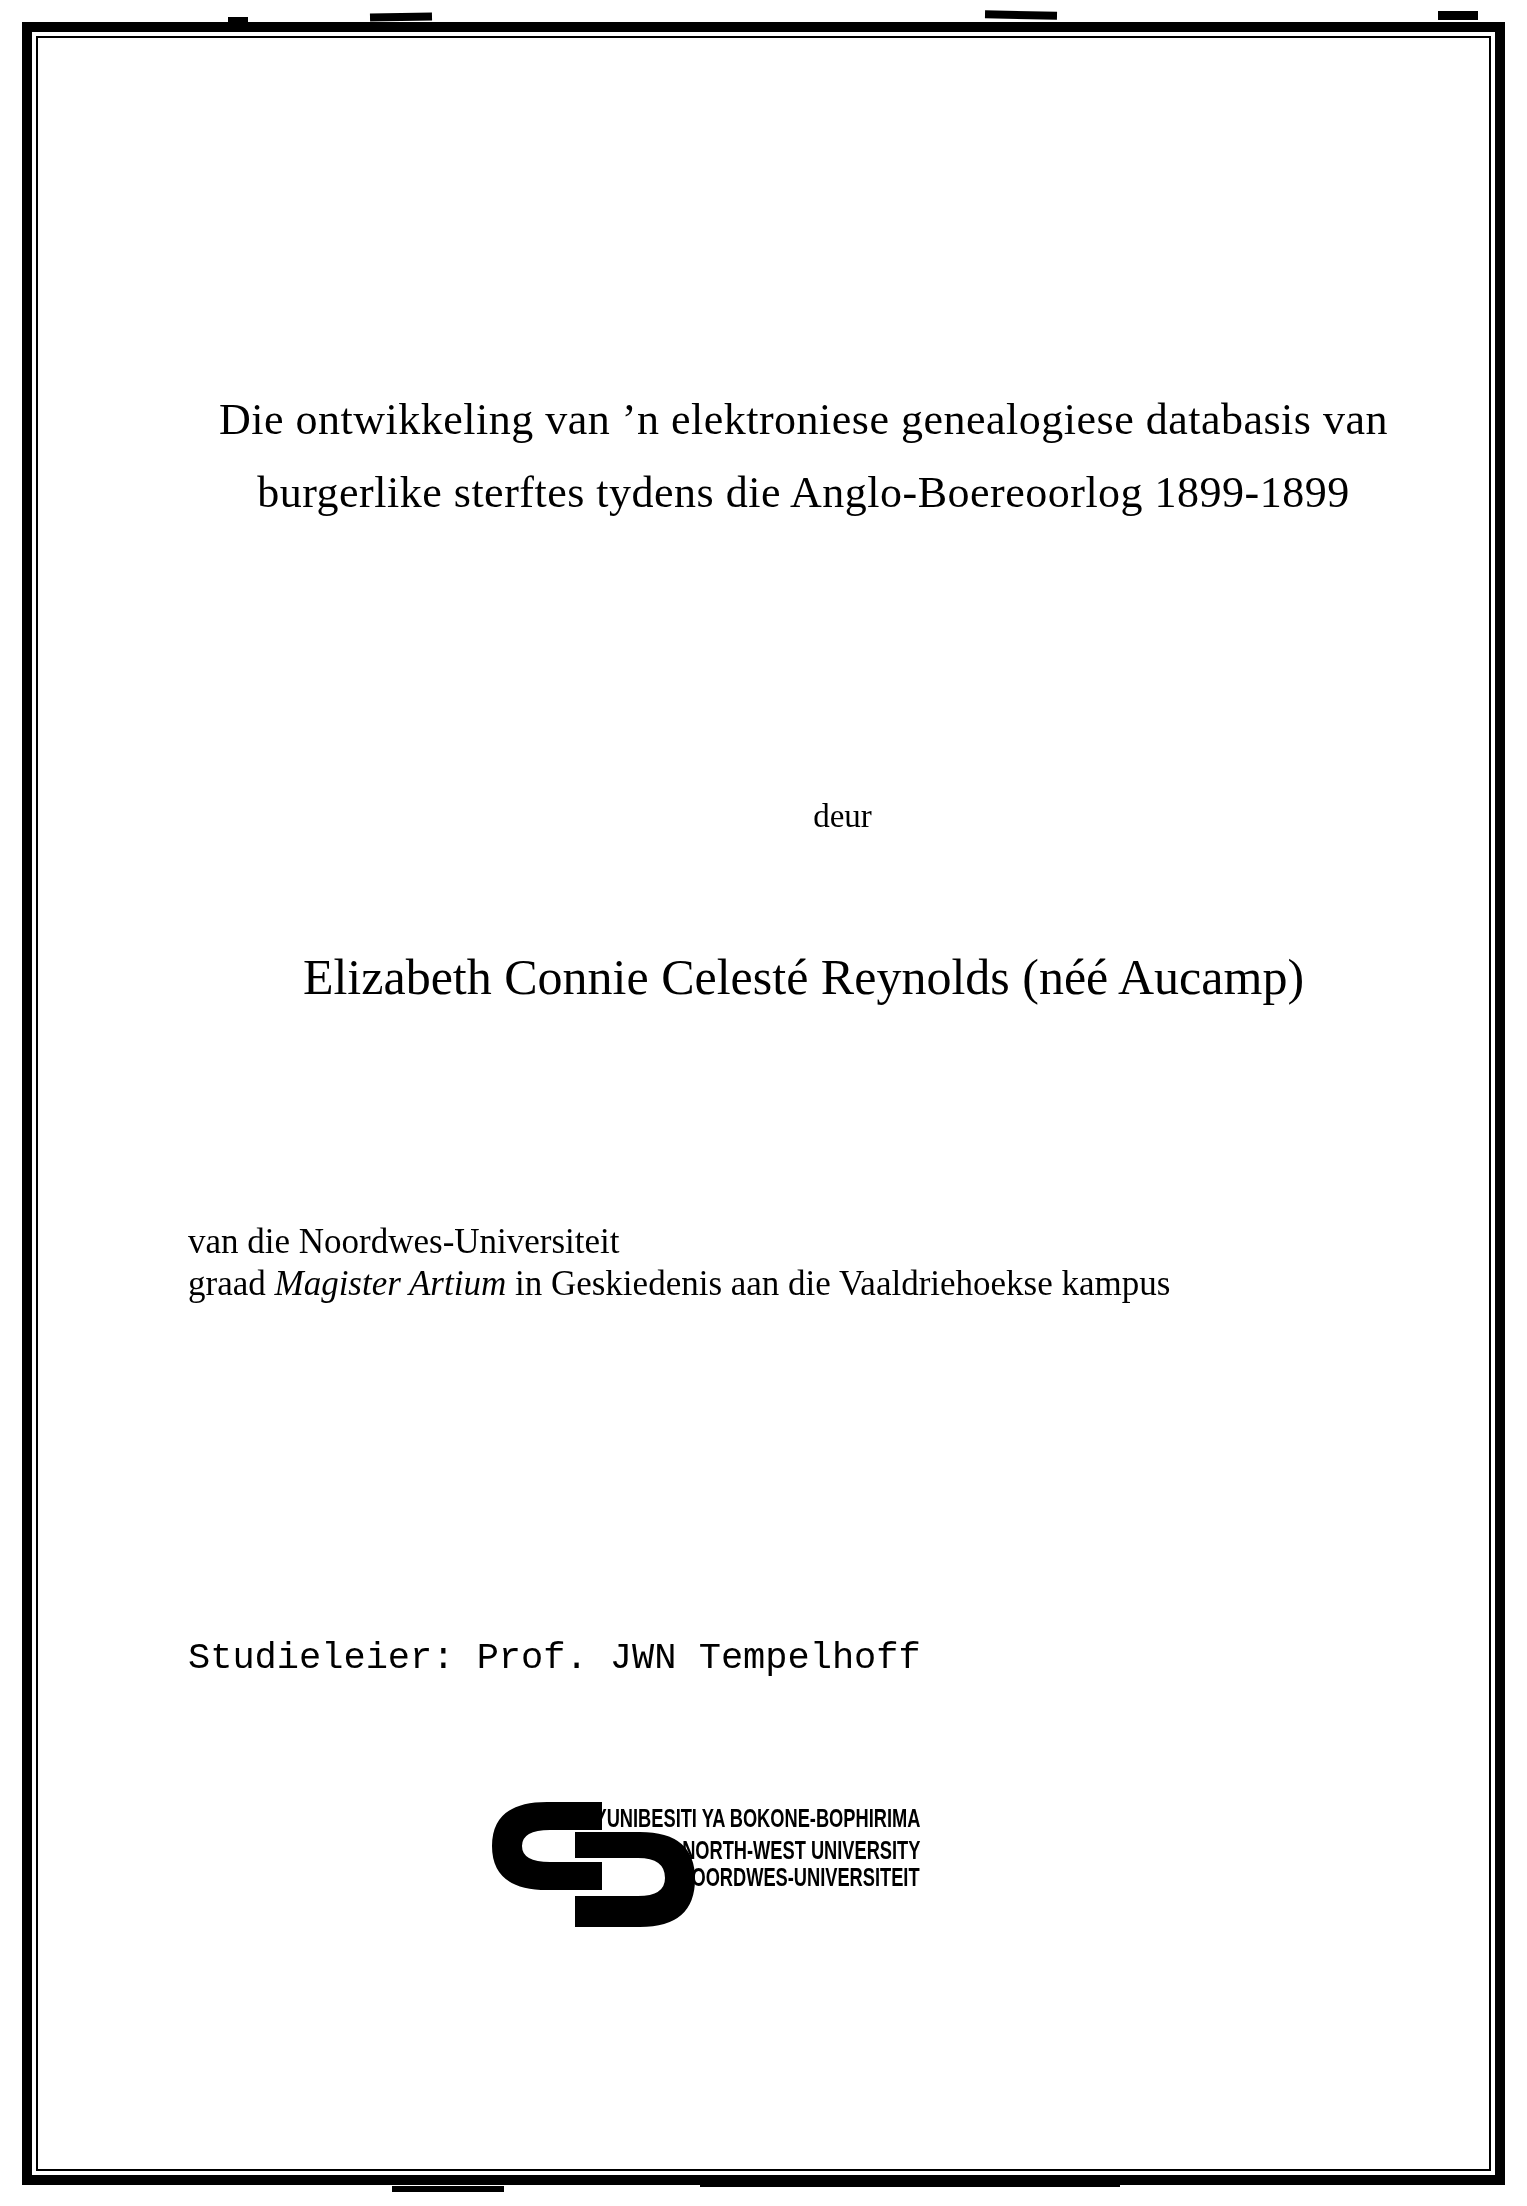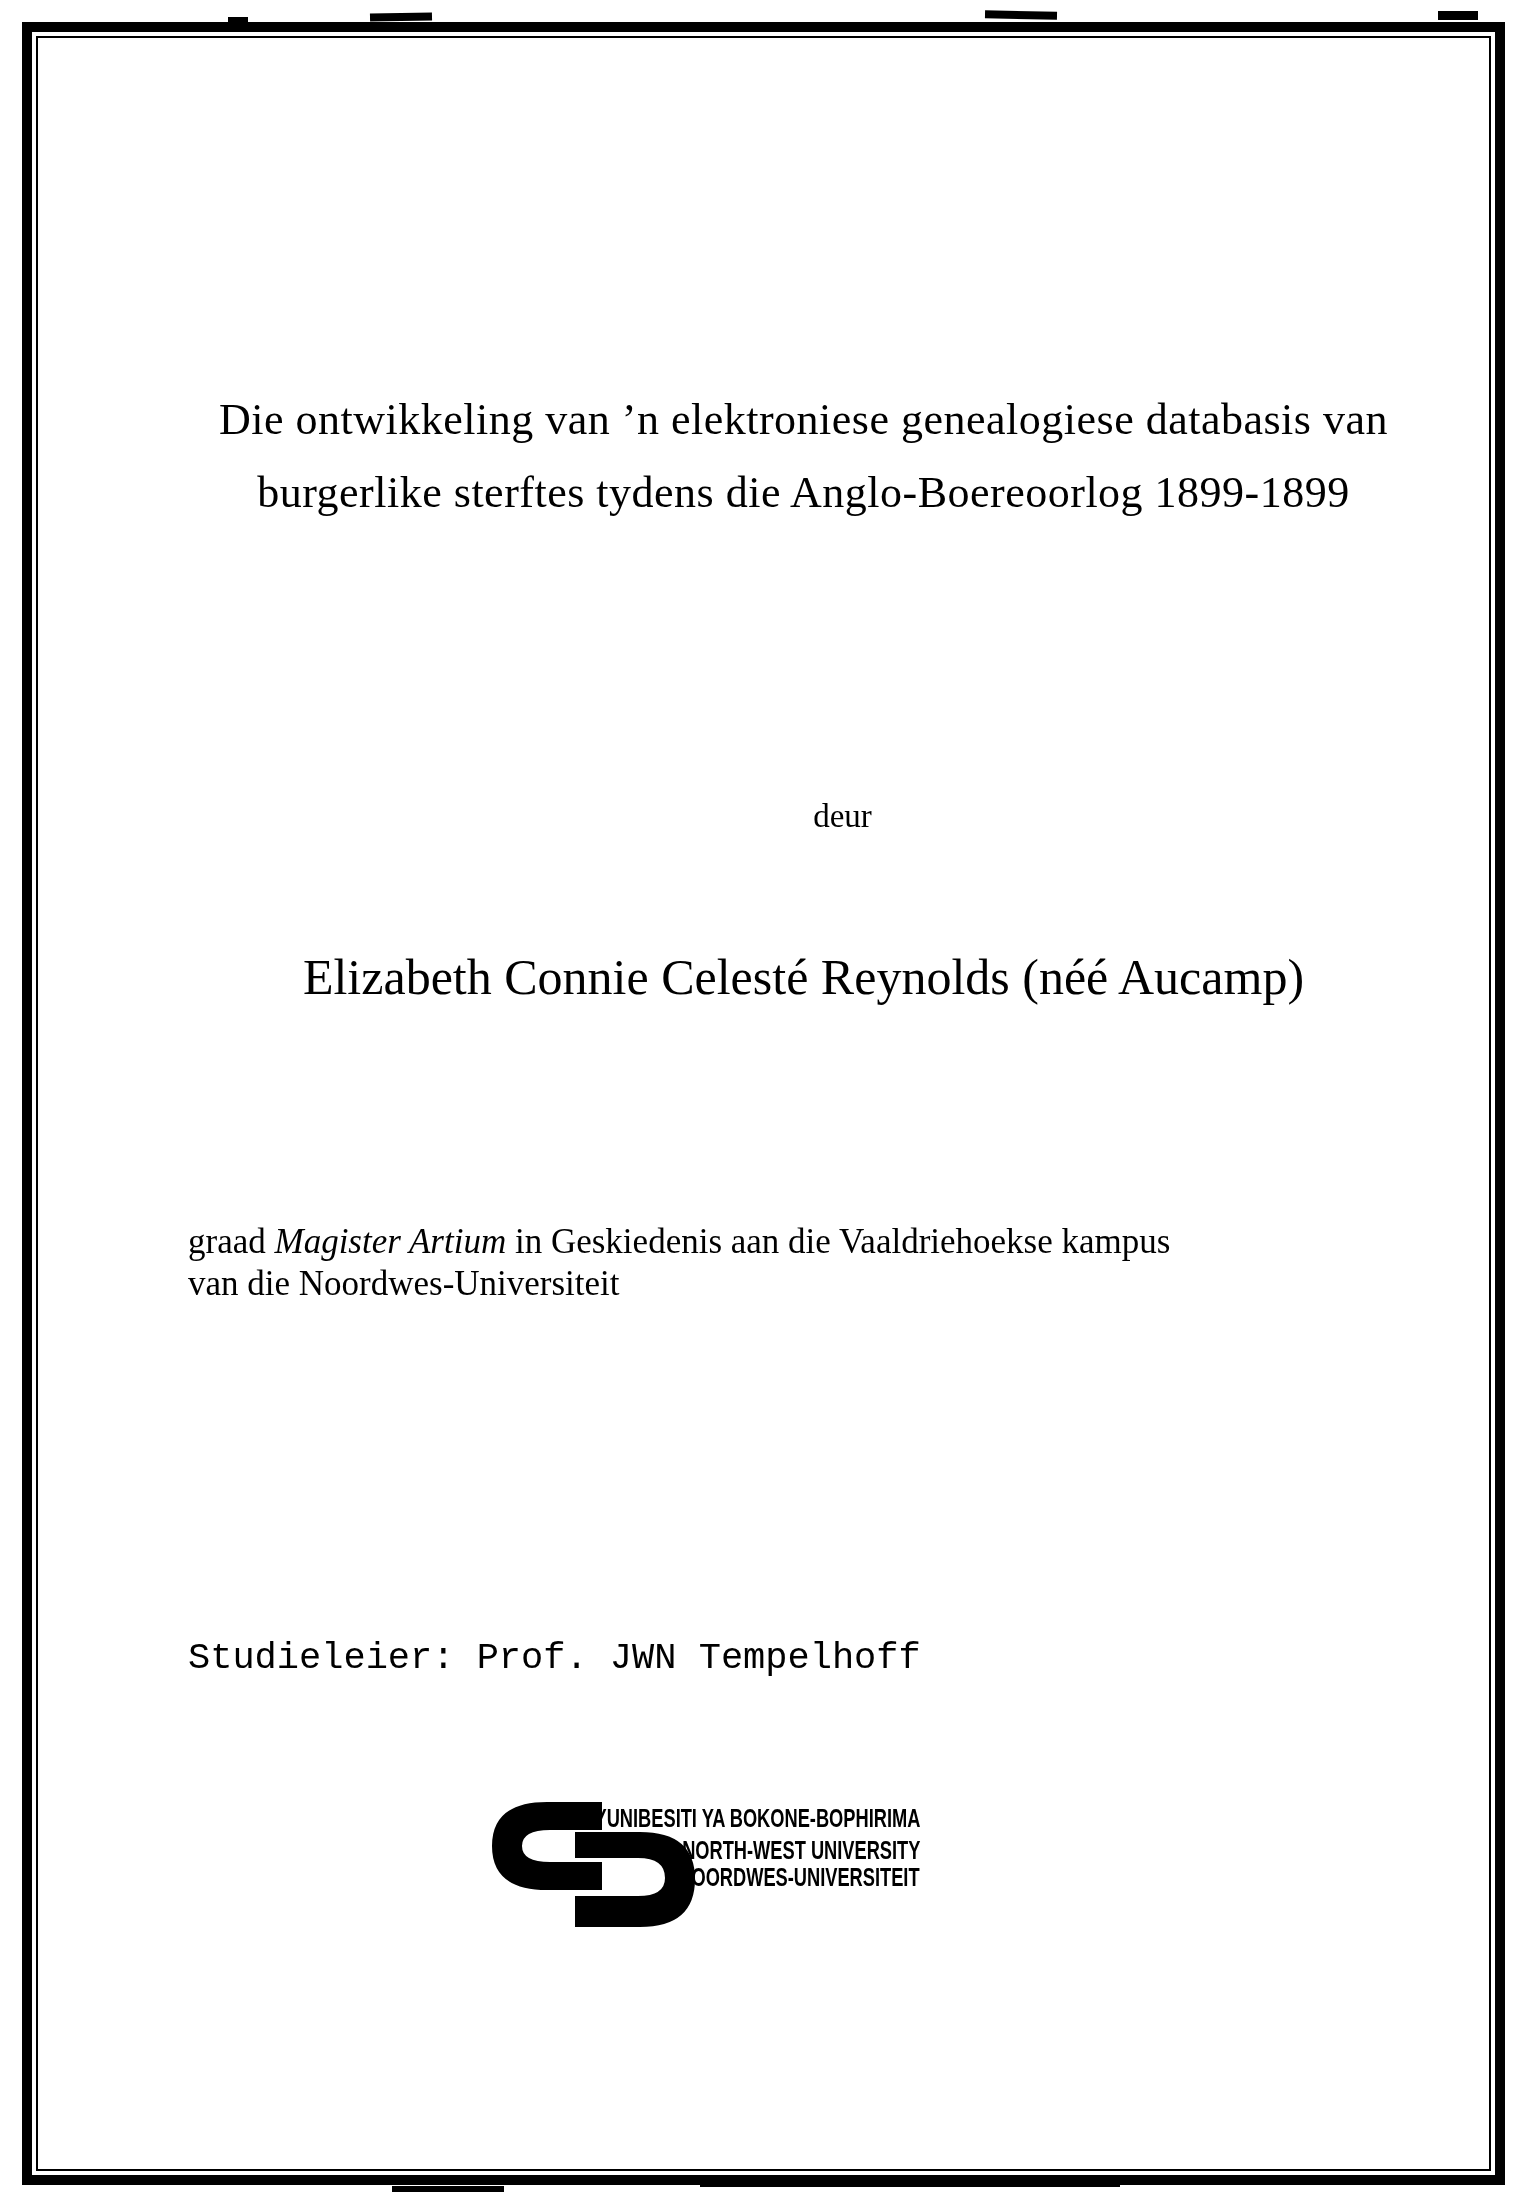--- a/index.html
+++ b/index.html
@@ -124,22 +124,22 @@
 <div class="smudge s6"></div>
 
 <div id="title-line1" class="centered title-line">Die ontwikkeling van ’n elektroniese genealogiese databasis van</div>
 <div id="title-line2" class="centered title-line">burgerlike sterftes tydens die Anglo-Boereoorlog 1899-1899</div>
 
 <div id="byline" class="centered">deur</div>
 
 <div id="author" class="centered">Elizabeth Connie Celesté Reynolds (néé Aucamp)</div>
 
 <div id="statement">
+  <div>van die Noordwes-Universiteit</div>
   <div><span>graad </span><span class="ital">Magister Artium</span><span> in Geskiedenis aan die Vaaldriehoekse kampus</span></div>
-  <div>van die Noordwes-Universiteit</div>
 </div>
 
 <div id="supervisor-block">
   <div>Studieleier: Prof. JWN Tempelhoff</div>
 </div>
 
 <div id="logo">
   <svg id="logo-mark" width="205" height="125" viewBox="0 0 205 125" xmlns="http://www.w3.org/2000/svg">
 
     <path fill="#000000" fill-rule="evenodd" d="

